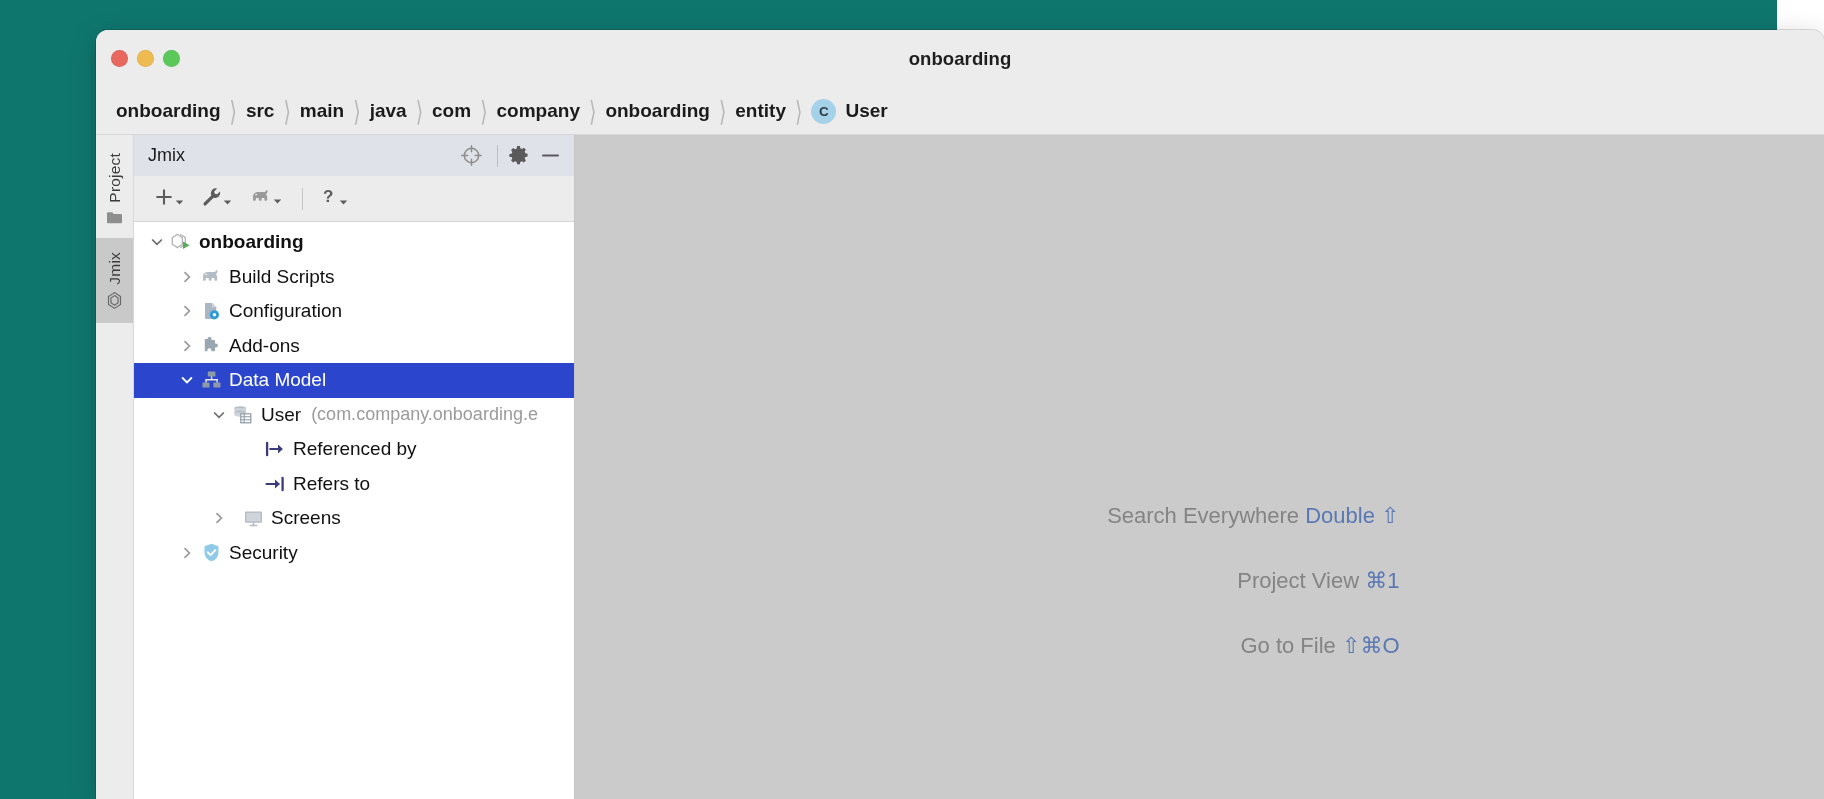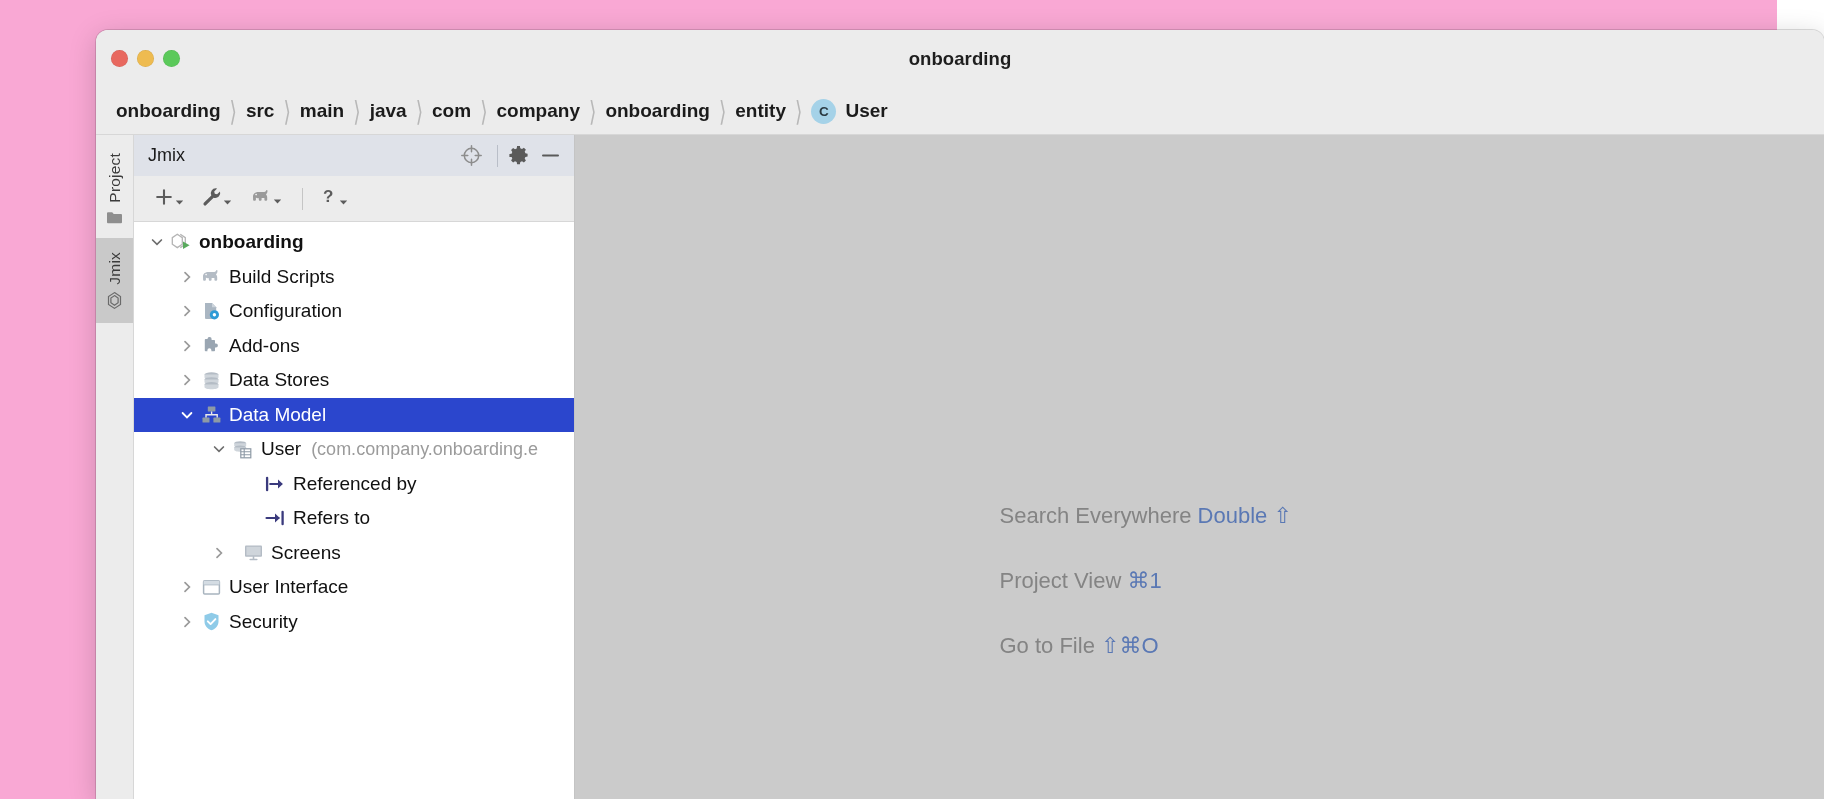--- a/index.html
+++ b/index.html
@@ -7,21 +7,21 @@
     width: 1824px; height: 799px;
     overflow: hidden;
     background: #ffffff;
     font-family: "Liberation Sans", sans-serif;
   }
 
   
   #desktop {
     position: absolute; left: 0; top: 0;
     width: 1777px; height: 799px;
-    background: #f9a8d4;
+    background: #0f766e;
   }
 
   
   #ide-window {
     position: absolute;
     left: 96px; top: 30px;
     width: 1728px; height: 769px;
     background: #ececec;
     border-top-left-radius: 12px;
     border-top-right-radius: 12px;
@@ -214,21 +214,21 @@
     display: flex;
     flex-direction: column;
     align-items: center;
   }
   .hint-row {
     font-size: 22px;
     color: #848484;
     margin-bottom: 39px;
     white-space: nowrap;
     width: 400px;
-    text-align: left;
+    text-align: right;
   }
   .hint-key { color: #5a78b4; }
 </style>
 </head>
 <body>
 
 <div id="desktop">
 
   <div id="ide-window">
 
@@ -440,38 +440,20 @@
                 </svg>
             </span>
             <span class="ticon">
               <svg width="21" height="21" viewBox="0 0 21 21">
                 <path d="M8.6 2.1a2 2 0 012 2v.9h2.6a.8.8 0 01.8.8v2.8h.9a2 2 0 110 4h-.9v2.8a.8.8 0 01-.8.8h-2.8v-.9a2 2 0 10-4 0v.9H4.6a.8.8 0 01-.8-.8V4.9a.8.8 0 01.8-.8h2v-.9a2 2 0 011.9-1.1z" fill="#9aa6b2"></path>
               </svg>
             </span>
             <span class="tlabel">Add-ons</span>
           </div>
 
-          <div class="tree-row" style="padding-left:42px">
-            <span class="tw">
-              <svg width="14" height="14" viewBox="0 0 14 14">
-                  <path d="M5 2.6l4.4 4.4L5 11.4" fill="none" stroke="#9a9a9a" stroke-width="1.7" stroke-linecap="round"></path>
-                </svg>
-            </span>
-            <span class="ticon">
-              <svg width="21" height="21" viewBox="0 0 21 21">
-                <ellipse cx="10.5" cy="4.6" rx="7" ry="2.3" fill="#b4bcc5"></ellipse>
-                <path d="M3.5 4.6v2.6c0 1.3 3.1 2.3 7 2.3s7-1 7-2.3V4.6" fill="#cfd5db"></path>
-                <ellipse cx="10.5" cy="9.5" rx="7" ry="2.3" fill="#b4bcc5"></ellipse>
-                <path d="M3.5 9.5v2.6c0 1.3 3.1 2.3 7 2.3s7-1 7-2.3V9.5" fill="#cfd5db"></path>
-                <ellipse cx="10.5" cy="14.4" rx="7" ry="2.3" fill="#b4bcc5"></ellipse>
-                <path d="M3.5 14.4V17c0 1.3 3.1 2.3 7 2.3s7-1 7-2.3v-2.6" fill="#cfd5db"></path>
-              </svg>
-            </span>
-            <span class="tlabel">Data Stores</span>
-          </div>
 
           <div class="tree-row selected" style="padding-left:42px">
             <span class="tw">
               <svg width="14" height="14" viewBox="0 0 14 14">
                   <path d="M2.6 5l4.4 4.4L11.4 5" fill="none" stroke="#ffffff" stroke-width="1.8" stroke-linecap="round"></path>
                 </svg>
             </span>
             <span class="ticon">
               <svg width="21" height="20" viewBox="0 0 21 20">
                 <rect x="6.8" y="1.5" width="7.6" height="5" rx="0.6" fill="#8e9aa6"></rect>
@@ -536,35 +518,20 @@
             <span class="ticon" style="margin-left:10px">
               <svg width="21" height="19" viewBox="0 0 21 19">
                 <rect x="2" y="2.4" width="17" height="11.3" rx="1" fill="#b4bcc5"></rect>
                 <rect x="3.4" y="3.8" width="14.2" height="8.5" fill="#cfd5db"></rect>
                 <path d="M10.5 13.7v2.6M7.2 16.5h6.6" stroke="#b4bcc5" stroke-width="1.6" stroke-linecap="round"></path>
               </svg>
             </span>
             <span class="tlabel">Screens</span>
           </div>
 
-          <div class="tree-row" style="padding-left:42px">
-            <span class="tw">
-              <svg width="14" height="14" viewBox="0 0 14 14">
-                  <path d="M5 2.6l4.4 4.4L5 11.4" fill="none" stroke="#9a9a9a" stroke-width="1.7" stroke-linecap="round"></path>
-                </svg>
-            </span>
-            <span class="ticon">
-              <svg width="21" height="19" viewBox="0 0 21 19">
-                <rect x="2.6" y="2.8" width="15.8" height="13.2" rx="1" fill="#ffffff" stroke="#a8b4bf" stroke-width="1.5"></rect>
-                <path d="M2.6 6.6h15.8" stroke="#a8b4bf" stroke-width="1.5"></path>
-                <rect x="2.6" y="2.8" width="15.8" height="3.8" fill="#d4dce3"></rect>
-              </svg>
-            </span>
-            <span class="tlabel">User Interface</span>
-          </div>
 
           <div class="tree-row" style="padding-left:42px">
             <span class="tw">
               <svg width="14" height="14" viewBox="0 0 14 14">
                   <path d="M5 2.6l4.4 4.4L5 11.4" fill="none" stroke="#9a9a9a" stroke-width="1.7" stroke-linecap="round"></path>
                 </svg>
             </span>
             <span class="ticon">
               <svg width="21" height="21" viewBox="0 0 21 21">
                 <path d="M10.5 1.8l7 2.4v6.2c0 4.3-3 7.4-7 8.8-4-1.4-7-4.5-7-8.8V4.2z" fill="#8fcbe8"></path>

